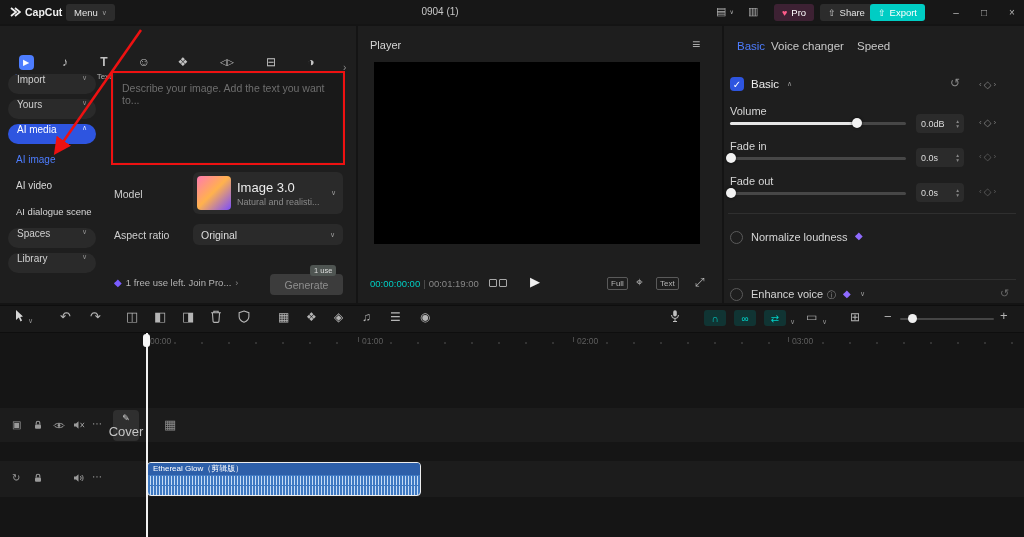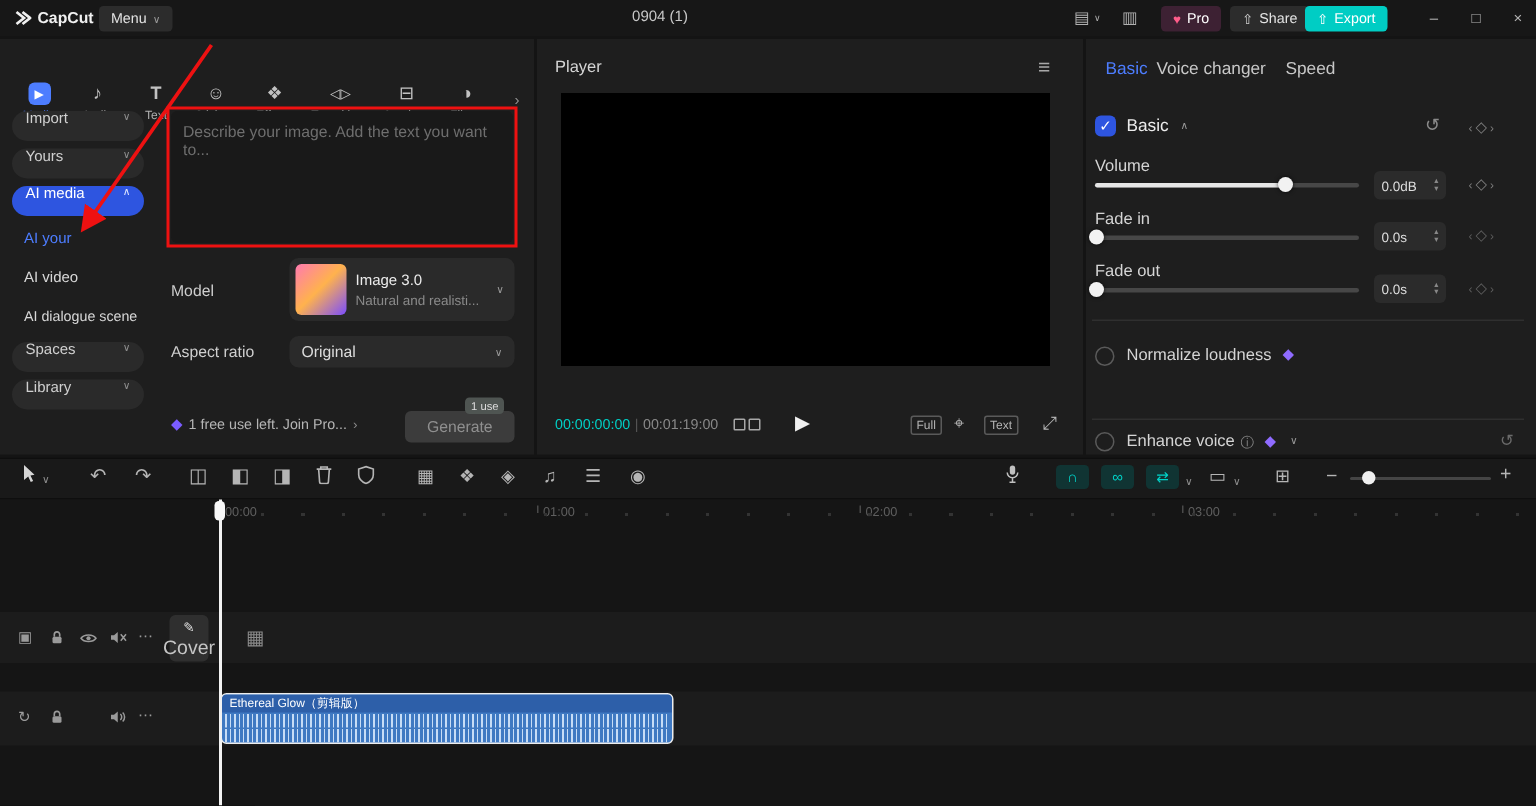--- a/index.html
+++ b/index.html
@@ -71,21 +71,21 @@
   .ti{position:absolute;top:310px;font-size:13px;color:#b5b5b5;cursor:pointer;line-height:14px}
   .tg{position:absolute;top:310px;width:22px;height:16px;border-radius:3px;background:#103433;color:#00d2c8;
     font-size:10px;display:flex;align-items:center;justify-content:center;cursor:pointer}
 
   
   #timeline{position:absolute;left:0;top:333px;width:1024px;height:204px;background:#151515}
   .rlabel{position:absolute;top:3px;font-size:8.5px;color:#5f5f5f}
   .rtick{position:absolute;top:4px;width:1px;height:5px;background:#4a4a4a}
   .trackrow{position:absolute;left:0;width:1024px;background:#1c1c1c}
   .thicon{position:absolute;color:#9a9a9a;font-size:10px;cursor:pointer}
-  .clip{position:absolute;left:147px;top:129px;width:302px;height:34px;border:1.5px solid #ededed;
+  .clip{position:absolute;left:147px;top:129px;width:274px;height:34px;border:1.5px solid #ededed;
     border-radius:4px;background:#3f79c2;overflow:hidden;z-index:5;cursor:pointer}
   .clip-title{height:12px;background:#2d5fa9;font-size:8px;color:#fff;line-height:12px;padding-left:5px;white-space:nowrap;overflow:hidden}
   .wave{height:9px;margin:1px 2px 0;
     background-image:repeating-linear-gradient(90deg,rgba(223,238,255,.85) 0 1px,transparent 1px 3px)}
   #cover-btn{position:absolute;left:113px;top:77px;width:26px;height:31px;background:#2f2f2f;border-radius:4px;
     display:flex;flex-direction:column;align-items:center;justify-content:center;gap:1px;cursor:pointer;z-index:6}
   #cover-btn .pc{font-size:9px;color:#ddd}
   #cover-btn .cl{font-size:13px;color:#c5c5c5}
 
   .annot-rect{position:absolute;left:111px;top:71px;width:234px;height:94px;border:2px solid #ee1111;z-index:55;pointer-events:none}
@@ -186,21 +186,21 @@
   </div>
   <div class="pill" style="top:99px">
     <span>Yours</span>
     <span class="chev">∨</span>
   </div>
   <div class="pill blue" style="top:124px">
     <span>AI media</span>
     <span class="chev">∧</span>
   </div>
   <div class="side-sub" style="top:151px;color:#4d7dff">
-    <span>AI your</span>
+    <span>AI image</span>
   </div>
   <div class="side-sub" style="top:177px">
     <span>AI video</span>
   </div>
   <div class="side-sub" style="top:203px;font-size:9.5px">
     <span>AI dialogue scene</span>
   </div>
   <div class="pill" style="top:228px">
     <span>Spaces</span>
     <span class="chev">∨</span>
@@ -209,21 +209,21 @@
     <span>Library</span>
     <span class="chev">∨</span>
   </div>
 
   <textarea id="prompt-box" placeholder="Describe your image. Add the text you want to..." style=""></textarea>
 
   <span class="lab" style="left:114px;top:188px">Model</span>
   <div class="dd" style="left:193px;top:172px;width:150px;height:42px;gap:6px;padding:0 7px 0 4px">
     <div style="width:34px;height:34px;border-radius:4px;background:linear-gradient(135deg,#ff7ab0 0%,#ffb24d 48%,#7a4dff 100%)"></div>
     <div style="flex:1;display:flex;flex-direction:column;gap:2px">
-      <span style="font-size:10px;color:#ececec">Image 3.0</span>
+      <span style="font-size:13px;color:#ececec">Image 3.0</span>
       <span style="font-size:9px;color:#8a8a8a">Natural and realisti...</span>
     </div>
     <span style="font-size:7px;color:#9a9a9a">∨</span>
   </div>
 
   <span class="lab" style="left:114px;top:229px">Aspect ratio</span>
   <div class="dd" style="left:193px;top:224px;width:150px;height:21px;justify-content:space-between;padding:0 8px">
     <span style="font-size:10.5px;color:#ddd">Original</span>
     <span style="font-size:7px;color:#9a9a9a">∨</span>
   </div>

